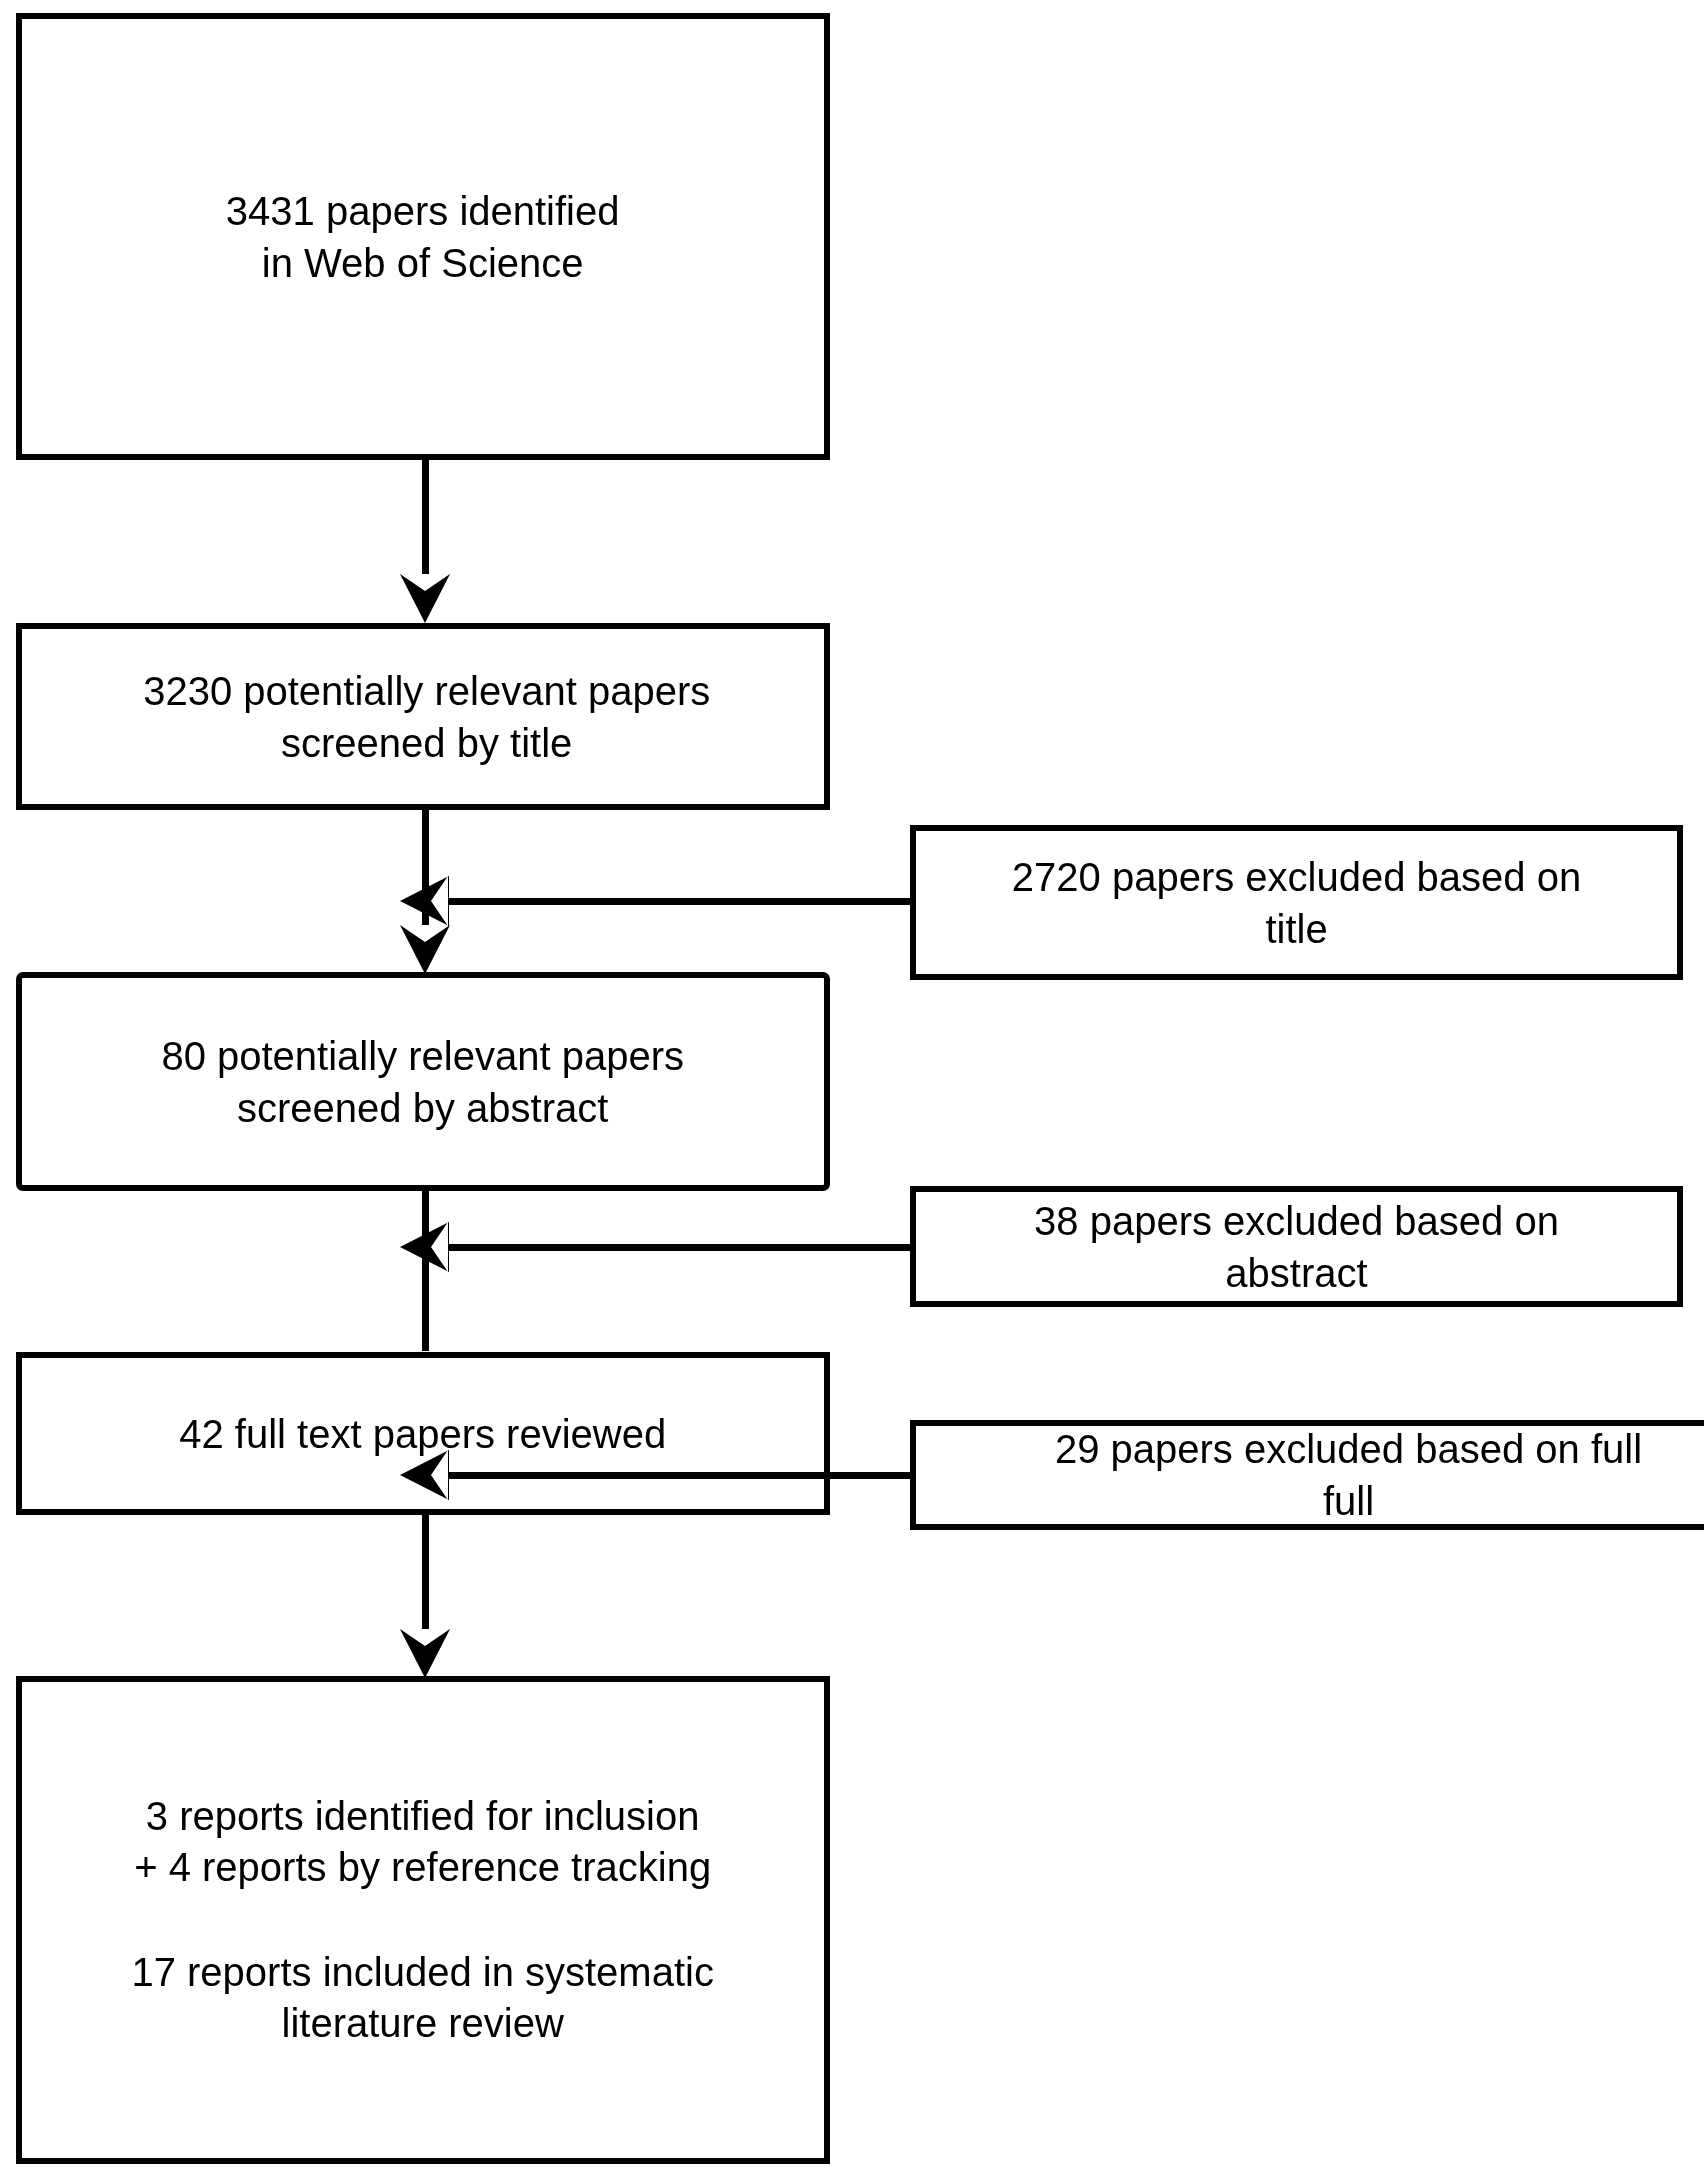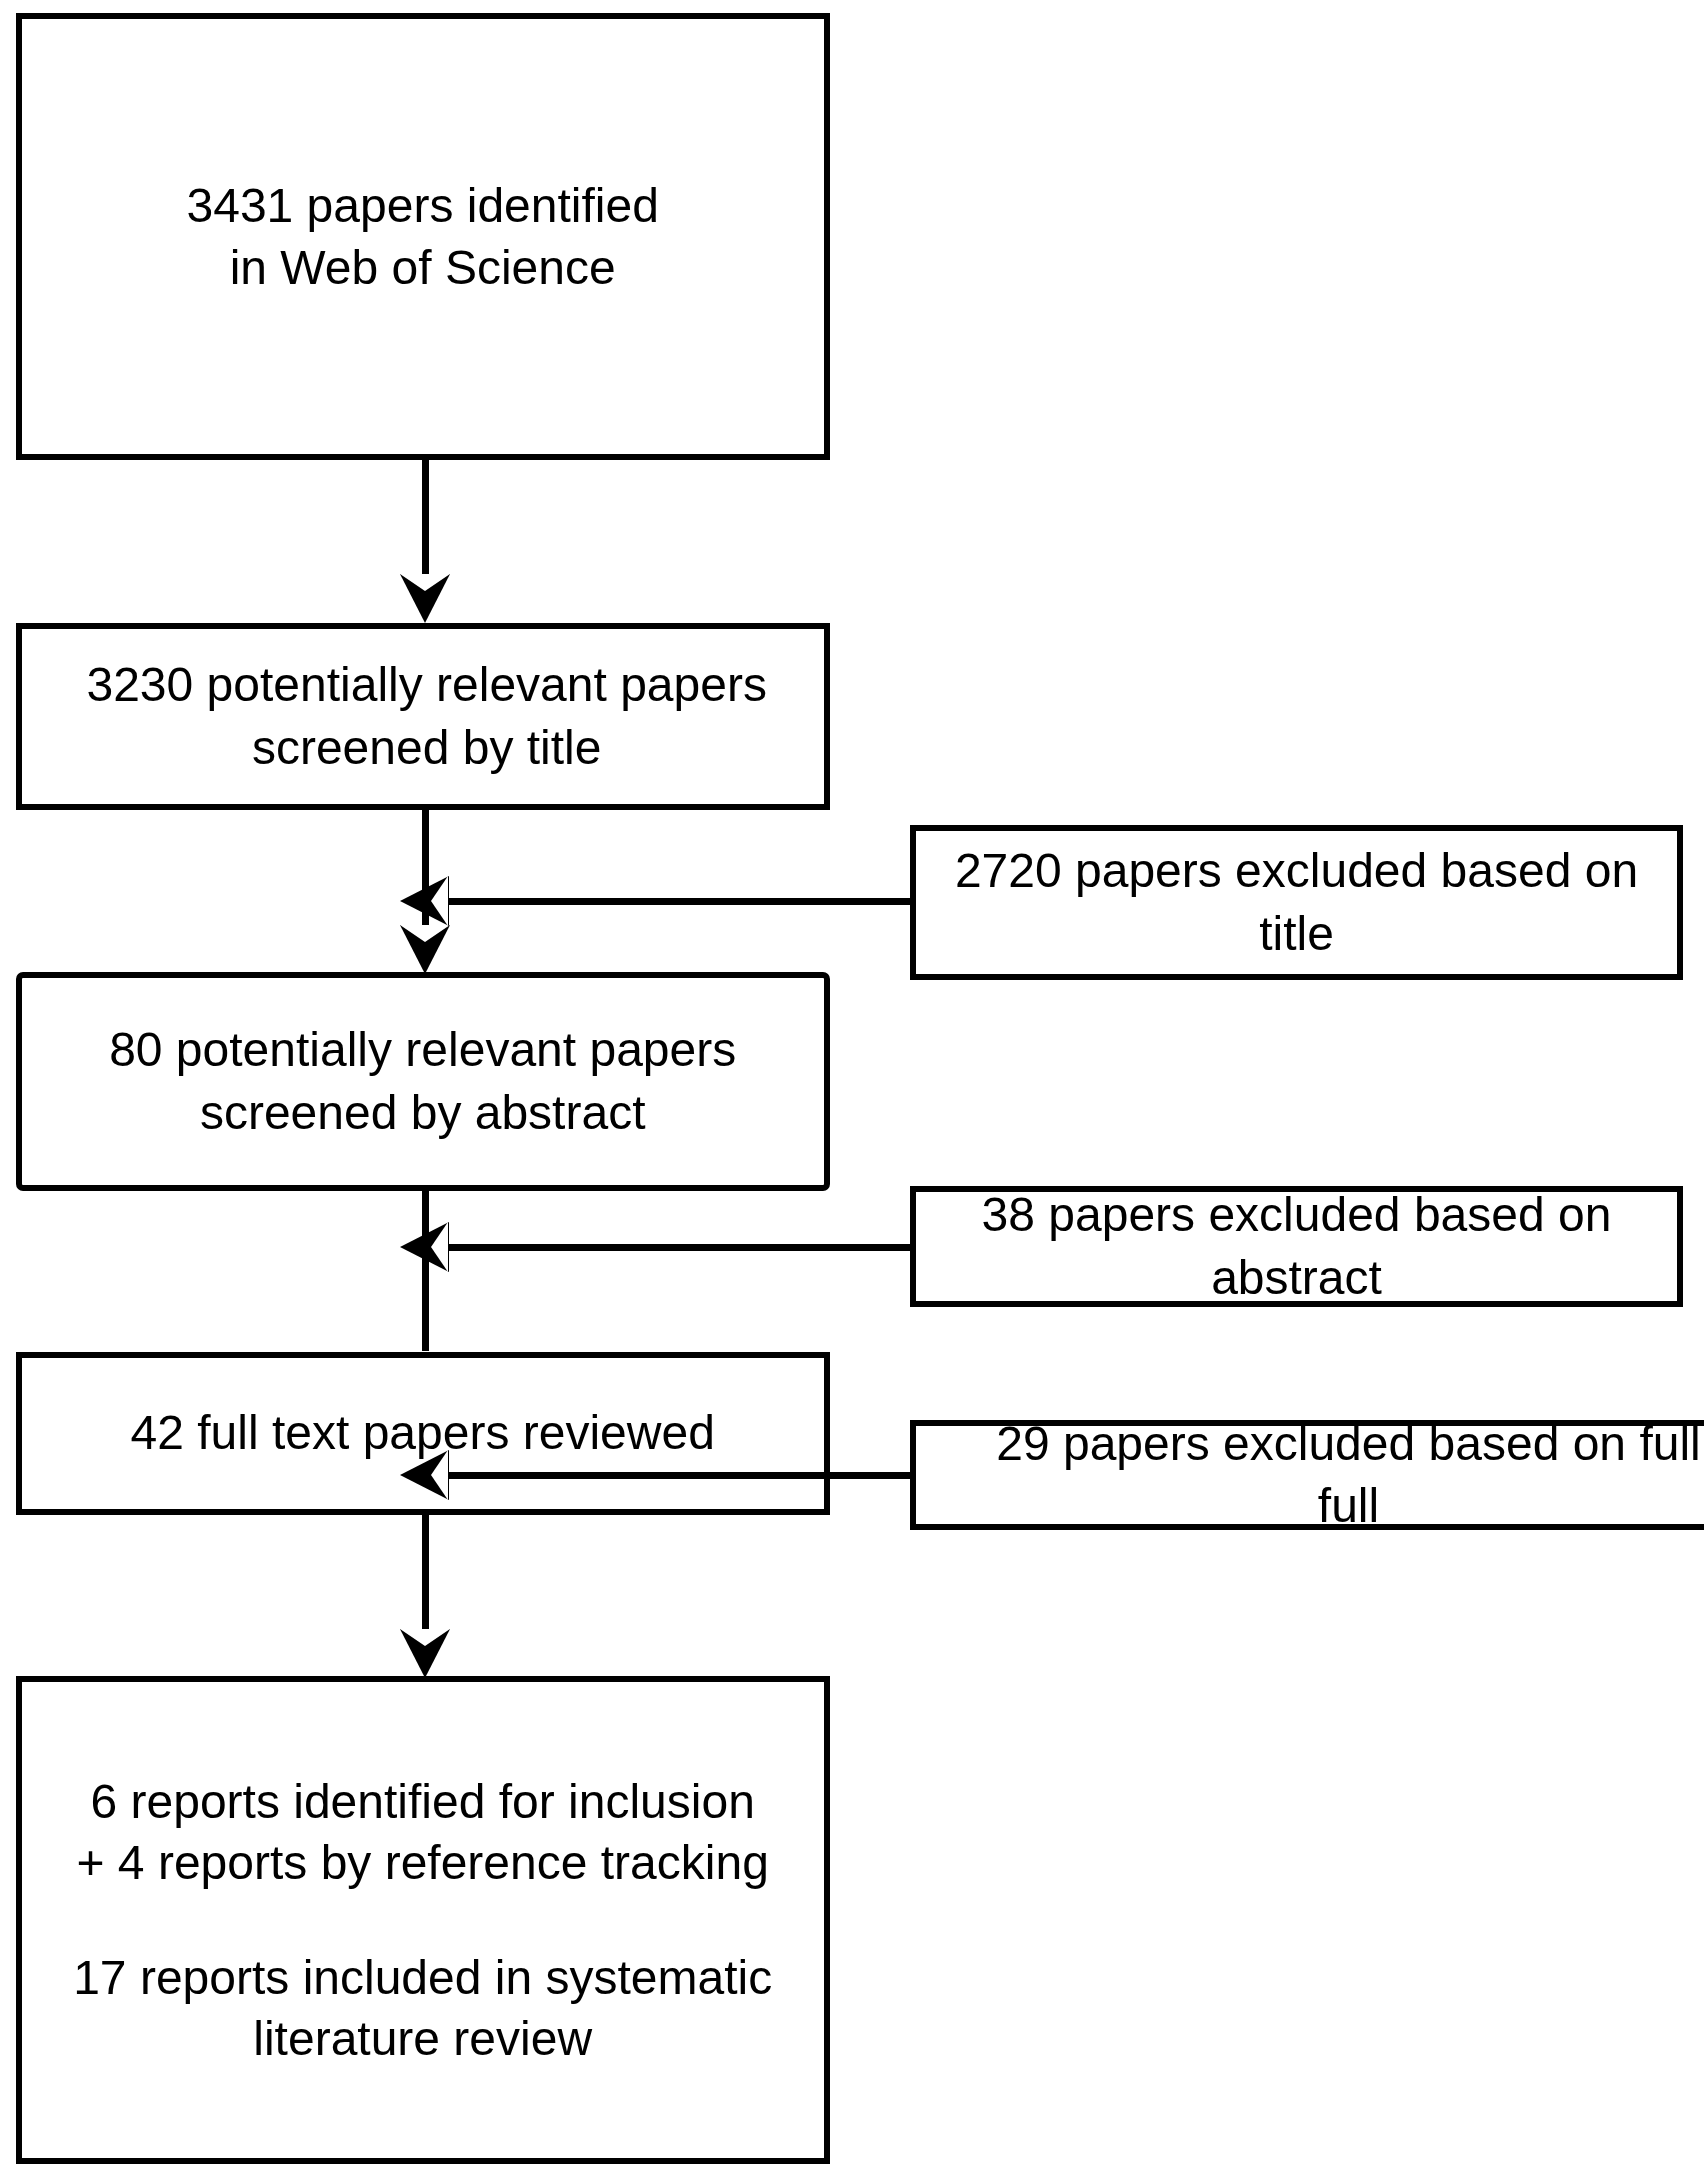--- a/index.html
+++ b/index.html
@@ -21,21 +21,21 @@
     box-sizing: border-box;
     border: 6.3px solid #000000;
     background: #ffffff;
     display: flex;
     align-items: center;
     justify-content: center;
     text-align: center;
   }
   .box-text {
     font-family: "Liberation Sans", sans-serif;
-    font-size: 48px;
+    font-size: 40px;
     line-height: 1.30;
     color: #000000;
     padding: 0 20.5px;
     white-space: pre-line;
   }
   .box-text.tight {
     line-height: 1.28;
   }
   .bold {
     font-weight: normal;
@@ -141,17 +141,17 @@
 
   <div class="h-line" style="left:441px; top:1472px; width:472px;"></div>
   <div class="arrow-left" style="left:400px; top:1450px;"></div>
   <div class="arrow-notch-left" style="left:431px; top:1450px;"></div>
 
   <div class="flow-box" style="left:910px; top:1420px; width:877px; height:110px;">
     <div class="box-text"><span>29 papers excluded based on full</span><br><span>full</span></div>
   </div>
 
   <div class="flow-box" style="left:15.7px; top:1676px; width:814px; height:488px;">
-    <div class="box-text tight"><span>6 reports identified for inclusion</span><br><span>+ 4 reports by reference tracking</span><span class="para-gap"></span><span class="bold">17 reports</span><span> included in systematic</span><br><span>literature review</span></div>
+    <div class="box-text tight"><span>3 reports identified for inclusion</span><br><span>+ 4 reports by reference tracking</span><span class="para-gap"></span><span class="bold">17 reports</span><span> included in systematic</span><br><span>literature review</span></div>
   </div>
 
 </div>
 
 
 </body></html>

